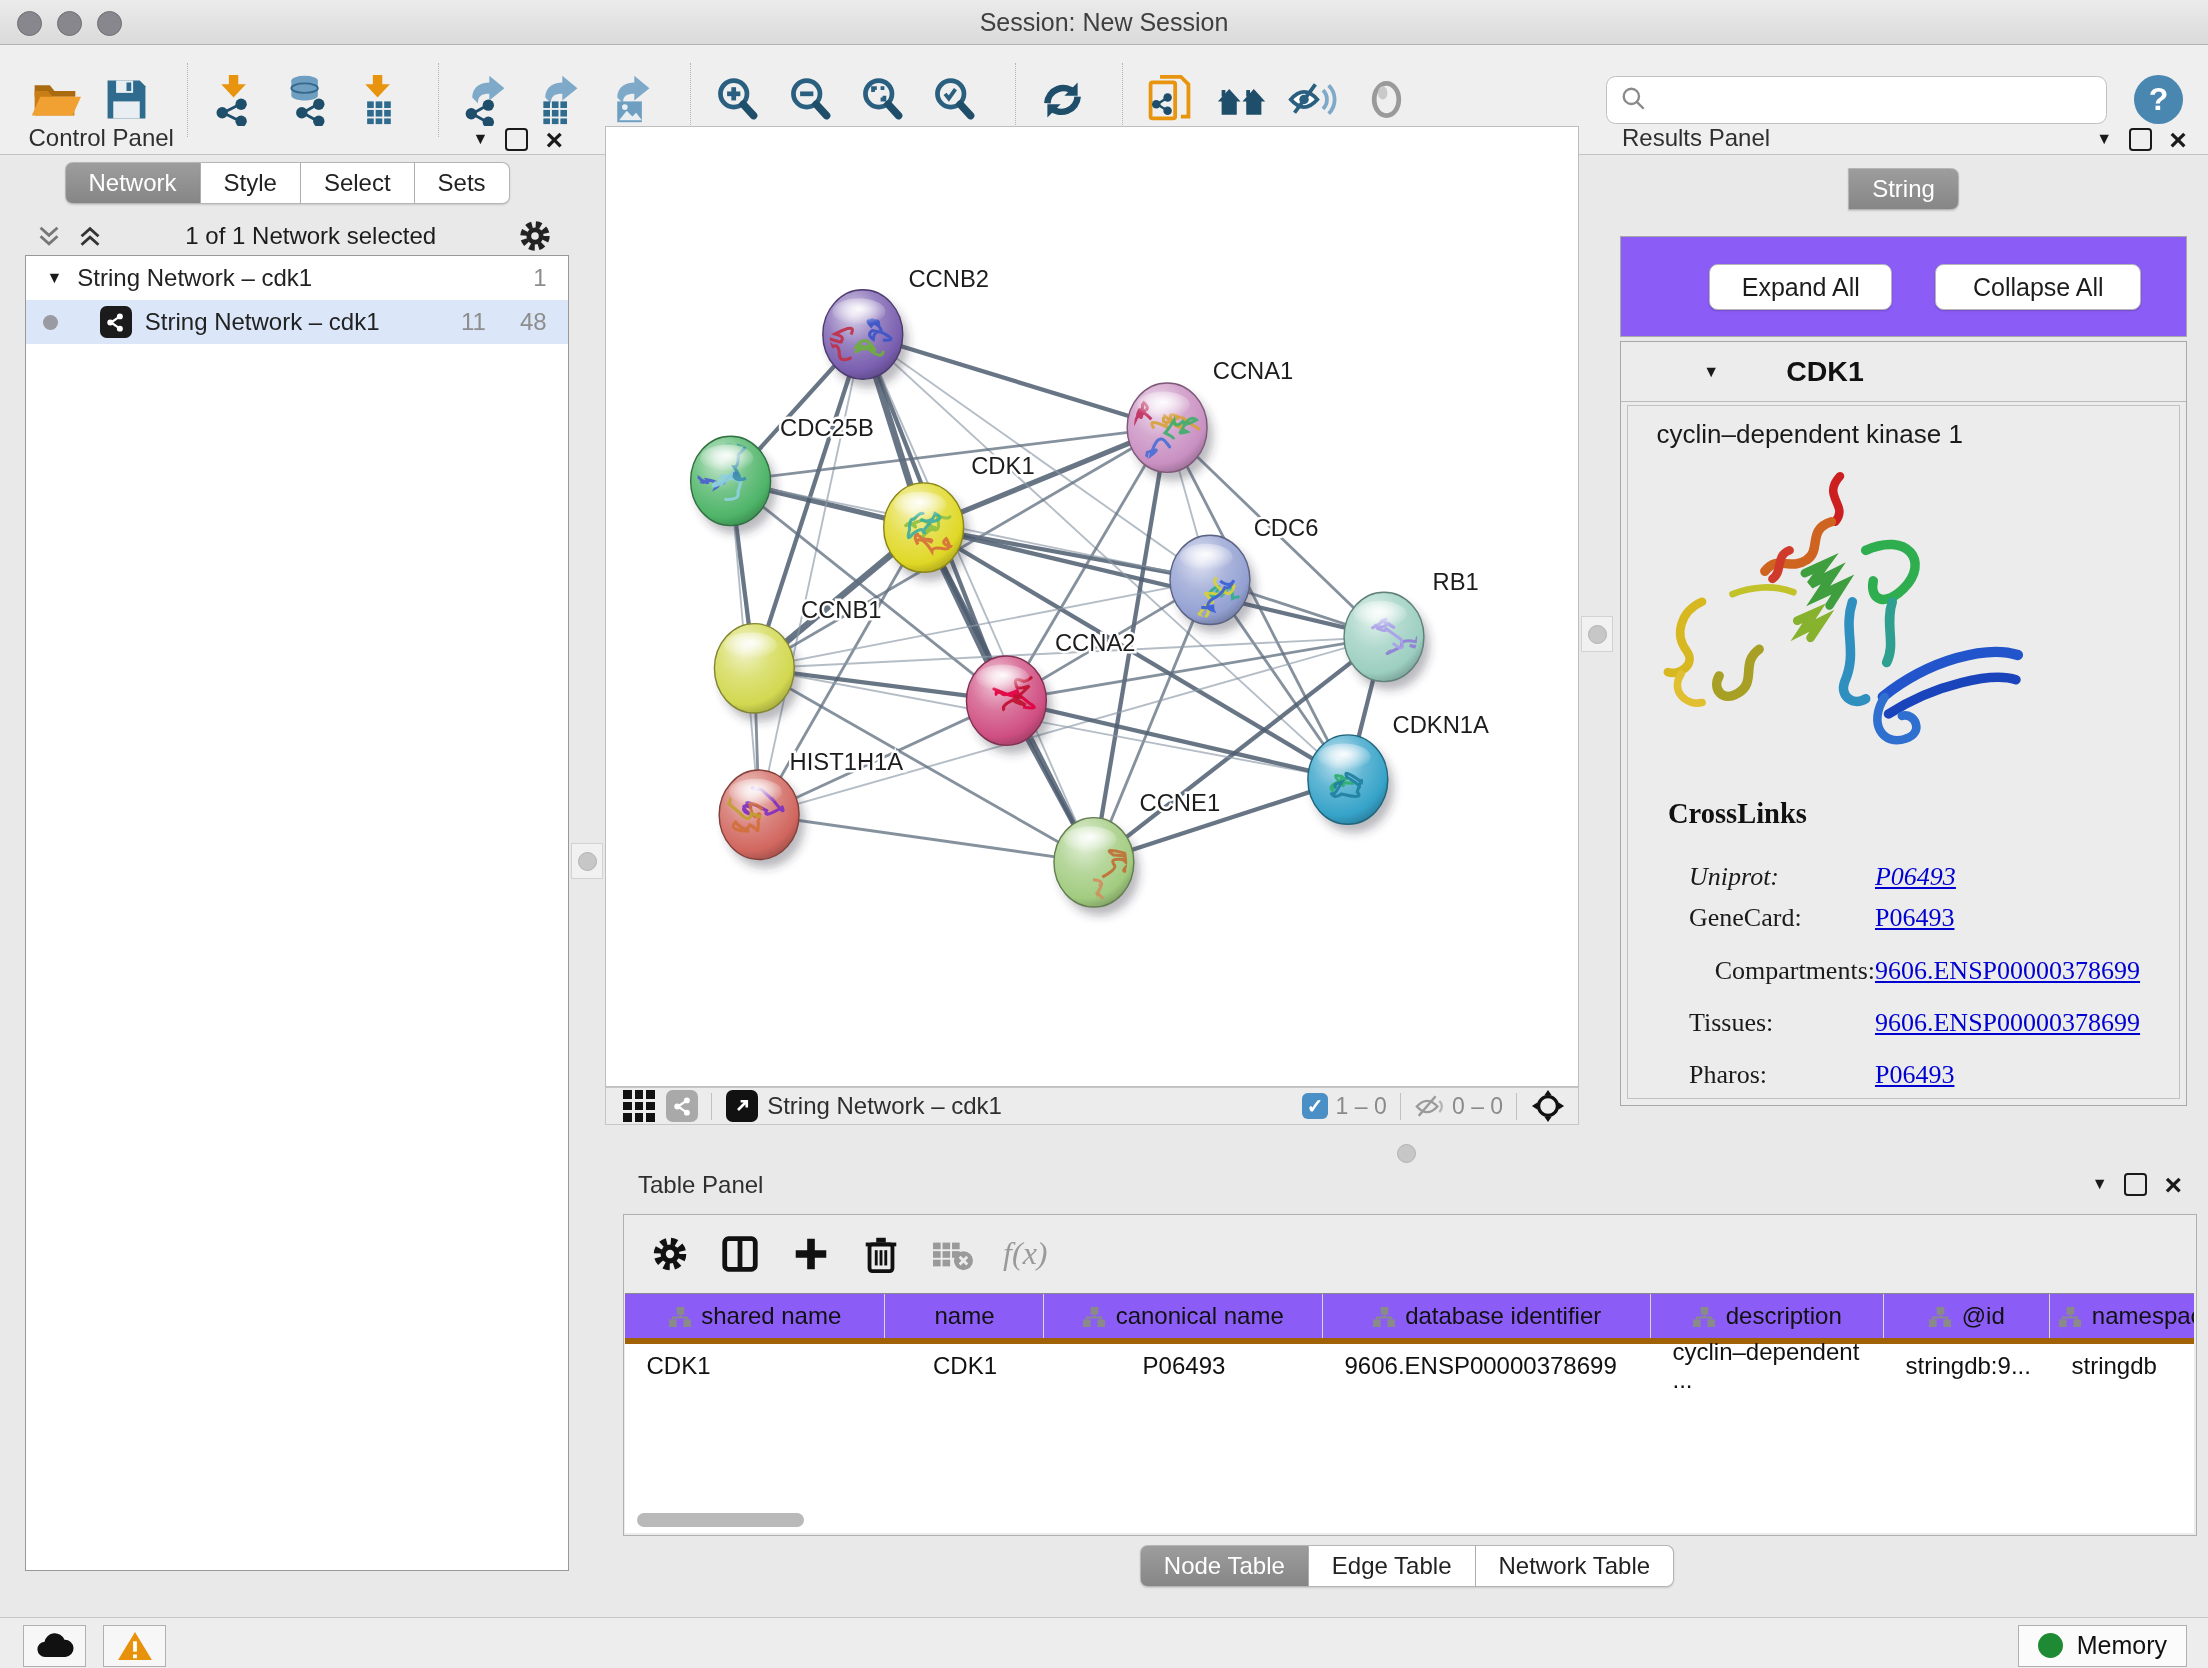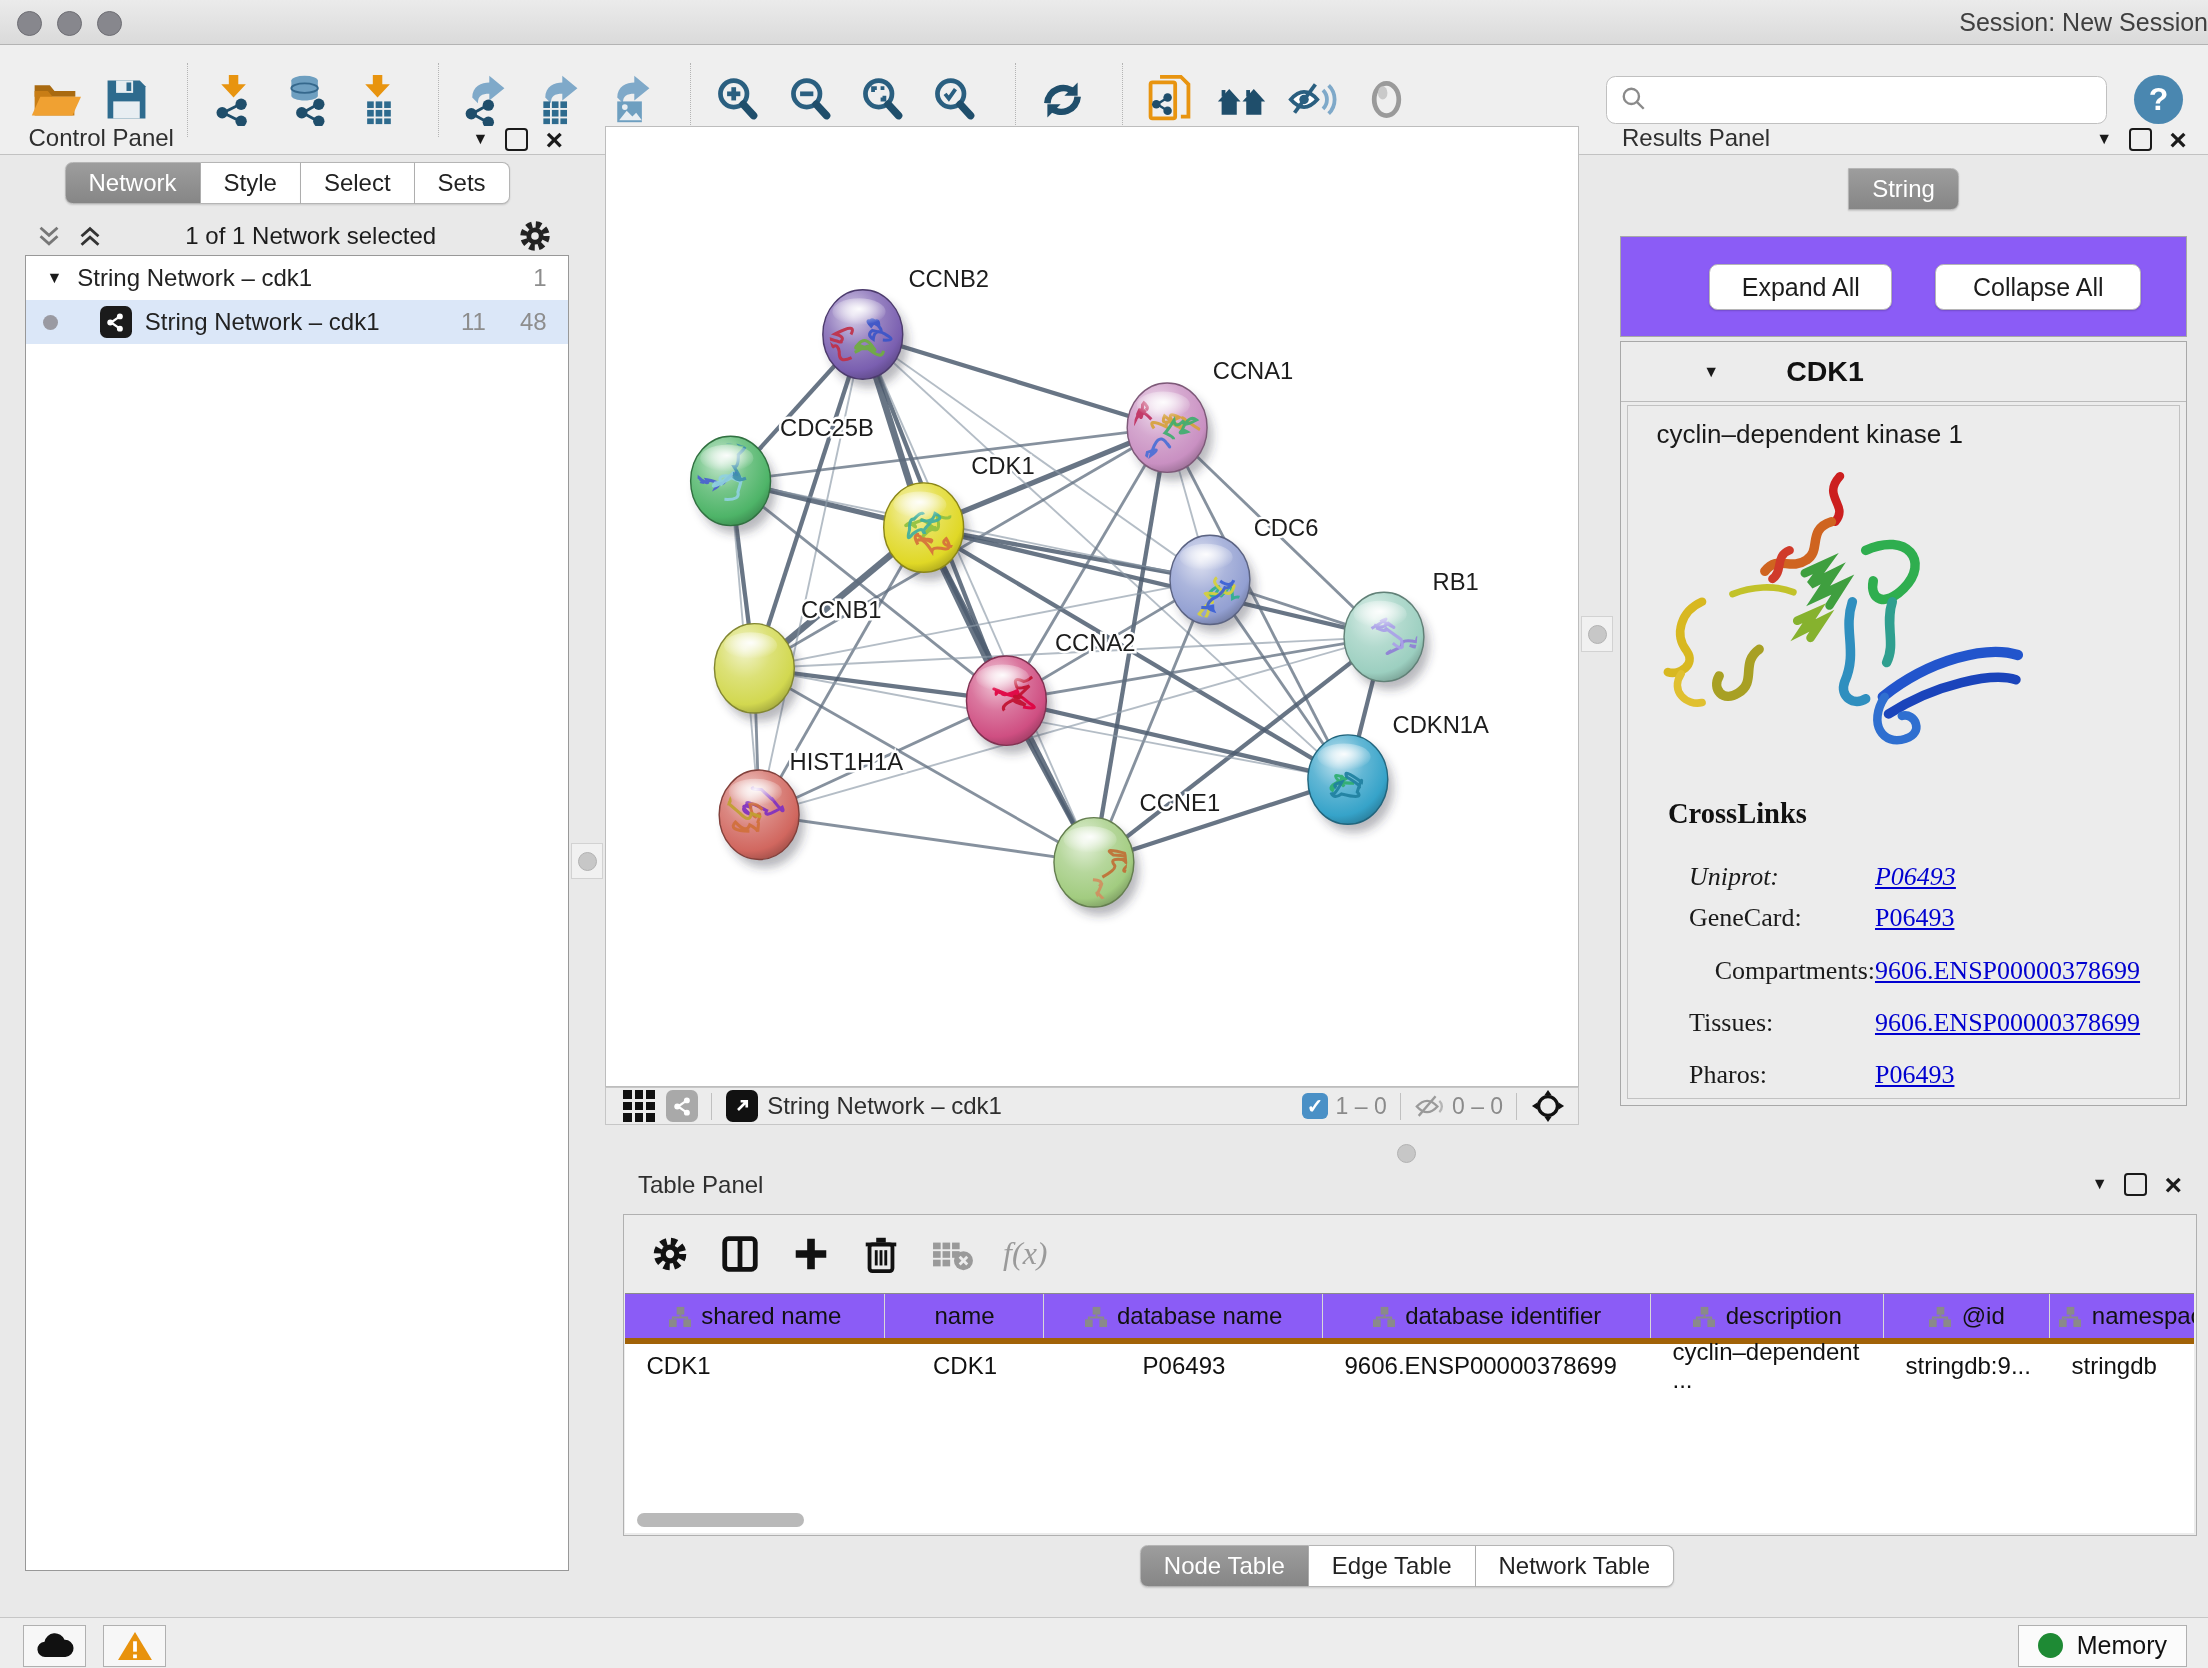--- a/index.html
+++ b/index.html
@@ -5,21 +5,21 @@
   html,body{margin:0;padding:0;}
   body{width:2208px;height:1668px;position:relative;background:#e9e9e9;
        font-family:"Liberation Sans",sans-serif;color:#222;overflow:hidden;}
 
   
   .titlebar{position:absolute;left:0;top:0;width:2208px;height:44px;
     background:linear-gradient(#ebebeb,#dadada);border-bottom:1px solid #b3b3b3;}
   .traffic{position:absolute;left:17px;top:10.5px;display:flex;gap:15px;}
   .tl{width:23px;height:23px;border-radius:50%;background:#87878d;border:1px solid #6e6e74;}
   .wtitle{position:absolute;left:0;right:0;top:0;height:57px;line-height:44px;
-    text-align:right;font-size:25px;color:#3f3f3f;}
+    text-align:center;font-size:25px;color:#3f3f3f;}
 
   
   .toolbar{position:absolute;left:0;top:45px;width:2208px;height:110px;background:#efefef;
     border-bottom:1.9px solid #c2c2c2;display:flex;align-items:center;padding:0 25px;box-sizing:border-box;}
   .tbtn{width:59px;height:59px;margin-right:13.3px;display:flex;align-items:center;justify-content:center;flex:none;}
   .tsep{width:0;height:74px;border-left:1.9px dotted #b4b4b4;margin:0 17px;flex:none;}
   .searchbox{margin-left:auto;width:476px;height:46px;background:#fff;border:1.9px solid #c0c0c0;
     border-radius:9.5px;display:flex;align-items:center;padding:0 11.4px;flex:none;}
   .searchbox input{border:none;outline:none;font-size:23px;flex:1;background:transparent;
     font-family:"Liberation Sans",sans-serif;}
@@ -855,21 +855,21 @@
           </div>
           <div class="tp-hcell" style="width: 279px;">
             <svg width="23" height="23" viewBox="0 0 24 24">
               <g fill="#8a8a8a">
                 <rect x="8" y="2" width="8" height="8"></rect>
                 <rect x="0" y="15" width="8" height="8"></rect>
                 <rect x="15" y="15" width="8" height="8"></rect>
               </g>
               <path d="M12 10v3H4v2M12 13h7v2" fill="none" stroke="#8a8a8a" stroke-width="2"></path>
             </svg>
-            <span>database name</span>
+            <span>canonical name</span>
           </div>
           <div class="tp-hcell" style="width: 328px;">
             <svg width="23" height="23" viewBox="0 0 24 24">
               <g fill="#8a8a8a">
                 <rect x="8" y="2" width="8" height="8"></rect>
                 <rect x="0" y="15" width="8" height="8"></rect>
                 <rect x="15" y="15" width="8" height="8"></rect>
               </g>
               <path d="M12 10v3H4v2M12 13h7v2" fill="none" stroke="#8a8a8a" stroke-width="2"></path>
             </svg>

